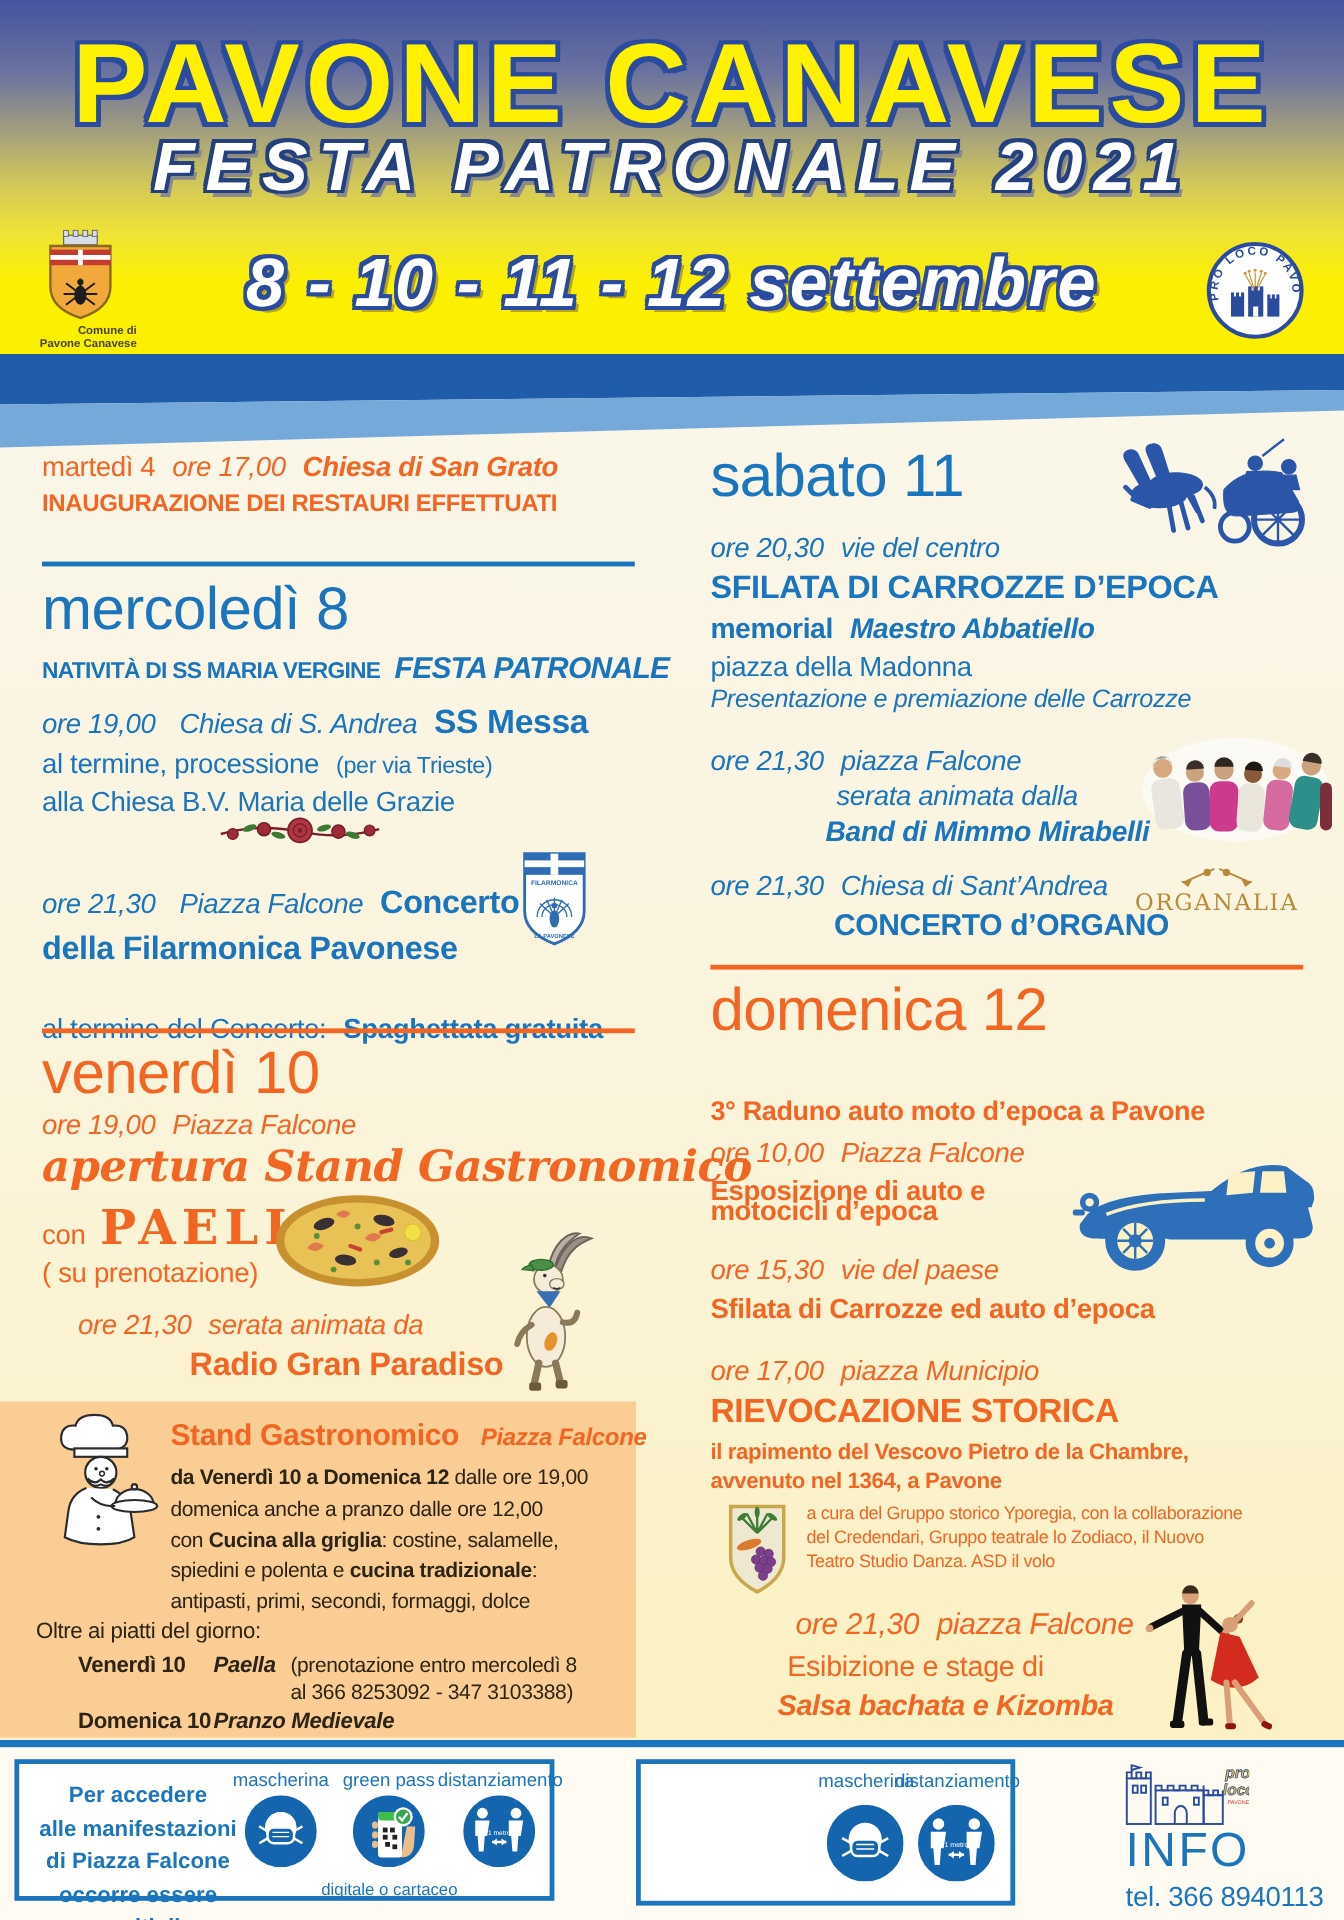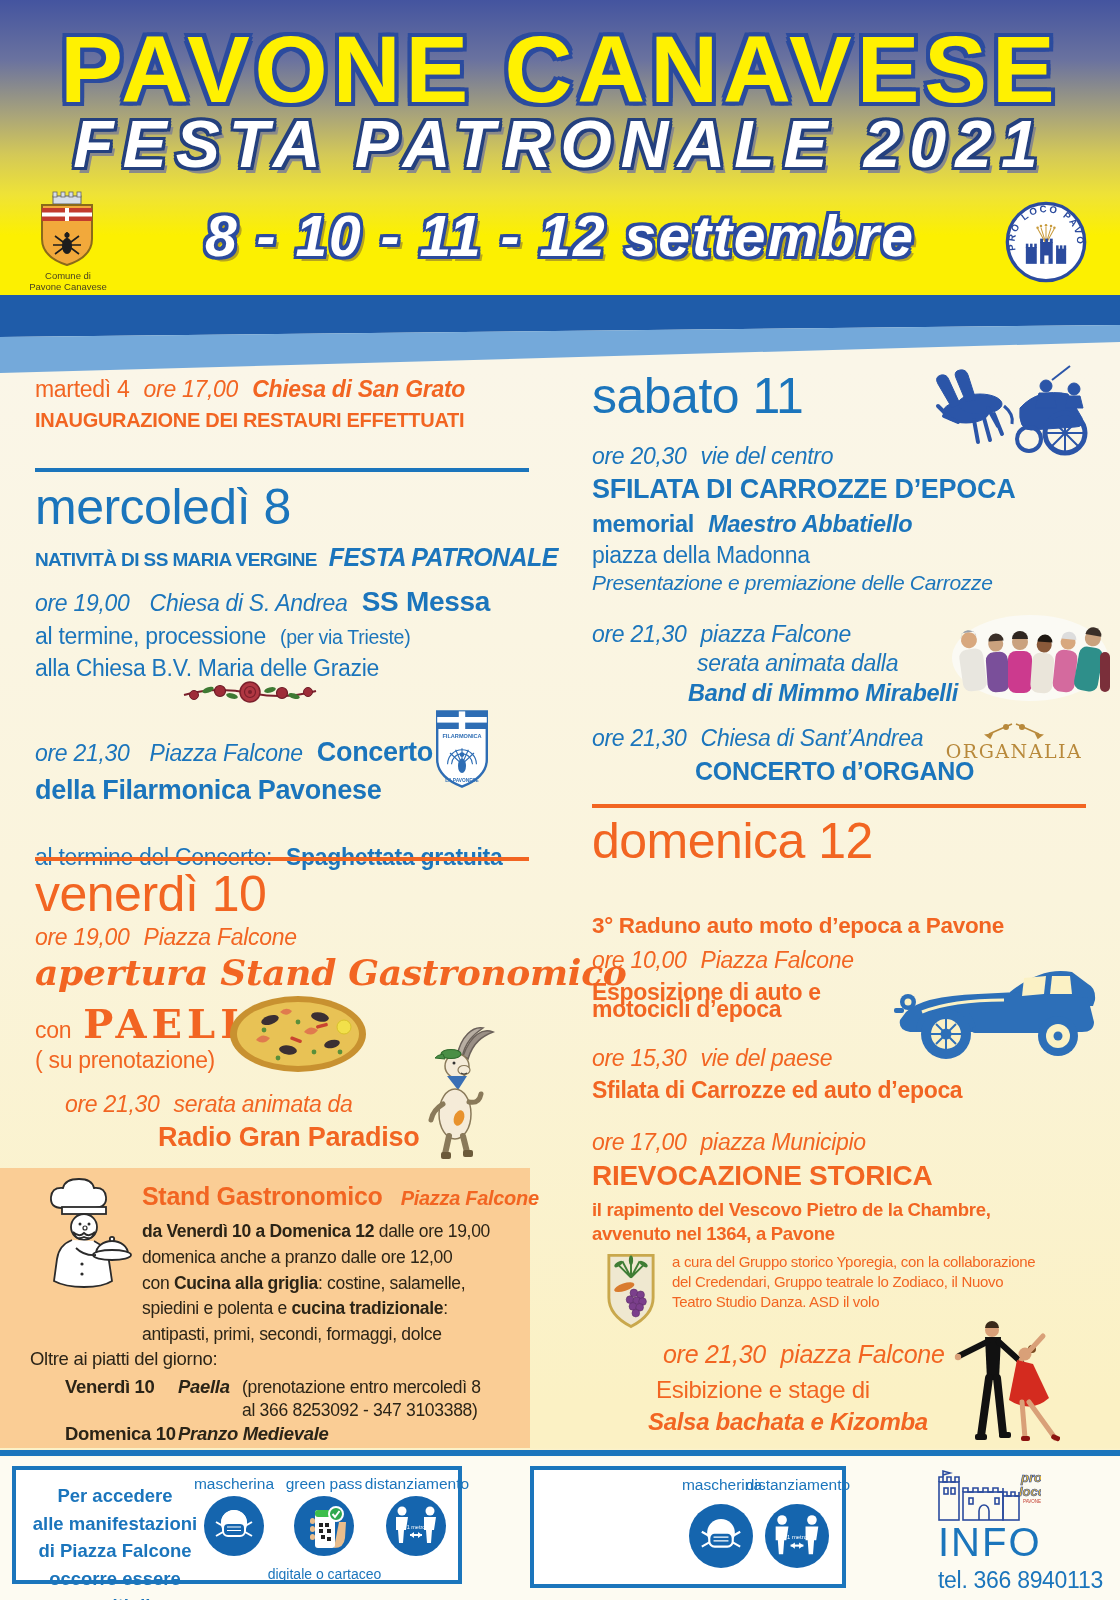--- a/index.html
+++ b/index.html
@@ -13,32 +13,32 @@
   .it{font-style:italic}
   .bd{font-weight:bold}
   .gap{margin-left:14px}
   .gap2{margin-left:8px}
   .rule-blue{height:4px;background:#1B75BC;}
   .rule-orange{height:4px;background:#F26522;}
   .header{position:absolute;left:0;top:0;width:1120px;height:297px;
     background:linear-gradient(180deg,#44549F 0px,#6A729F 60px,#A9A47A 115px,#D4C957 155px,#EFE336 195px,#FCF001 235px,#FCF001 297px);}
   .main-title{width:1120px;text-align:center;font-size:94px;font-weight:bold;letter-spacing:5px;color:#FFF101;
     text-shadow:-4px -4px 0 #2B4B9E,4px -4px 0 #2B4B9E,-4px 4px 0 #2B4B9E,4px 4px 0 #2B4B9E,-4px 0 0 #2B4B9E,4px 0 0 #2B4B9E,0 -4px 0 #2B4B9E,0 4px 0 #2B4B9E;}
-  .sub-title{width:1120px;text-align:center;font-size:66px;font-weight:bold;font-style:italic;letter-spacing:9px;color:#FFFFFF;
+  .sub-title{width:1120px;text-align:center;font-size:57px;font-weight:bold;font-style:italic;letter-spacing:9px;color:#FFFFFF;
     text-shadow:-3px -3px 0 #24407E,3px -3px 0 #24407E,-3px 3px 0 #24407E,3px 3px 0 #24407E,-3px 0 0 #24407E,3px 0 0 #24407E,0 -3px 0 #24407E,0 3px 0 #24407E,5px 6px 0 #8a8a8a;}
   .dates-line{width:1120px;text-align:center;font-size:57px;font-weight:bold;font-style:italic;letter-spacing:2px;color:#FFFFFF;
     text-shadow:-3px -3px 0 #2B4B9E,3px -3px 0 #2B4B9E,-3px 3px 0 #2B4B9E,3px 3px 0 #2B4B9E,-3px 0 0 #2B4B9E,3px 0 0 #2B4B9E,0 -3px 0 #2B4B9E,0 3px 0 #2B4B9E,5px 5px 0 #b7a51f;}
   .day-title{font-size:50px;letter-spacing:-0.5px;}
   .script{font-family:"DejaVu Serif",serif;font-style:italic;font-weight:bold;font-size:36px;}
   .paella-word{font-family:"DejaVu Serif",serif;font-weight:bold;font-size:40px;letter-spacing:5px;}
   .stand-box{left:0;top:1168px;width:530px;height:280px;background:#FACD95;}
   .covid-box{background:#fff;border:4px solid #1B75BC;box-sizing:border-box;}
   .covid-text{font-weight:bold;color:#1B75BC;text-align:center;}
   .covid-label{color:#1B75BC;text-align:center;font-size:15.5px;}
-  .caption{font-size:9.5px;font-weight:normal;color:#4a4320;text-align:center;line-height:1.2;}
+  .caption{font-size:9.5px;font-weight:bold;color:#4a4320;text-align:right;line-height:1.2;}
 </style>
 </head>
 <body>
 
 <div class="poster">
 
   <div class="header">
     <div class="abs main-title" style="left:0;top:16px;">PAVONE CANAVESE</div>
     <div class="abs sub-title" style="left:0;top:106px;">FESTA PATRONALE 2021</div>
     <div class="abs dates-line" style="left:0;top:203px;">8 - 10 - 11 - 12 settembre</div>

